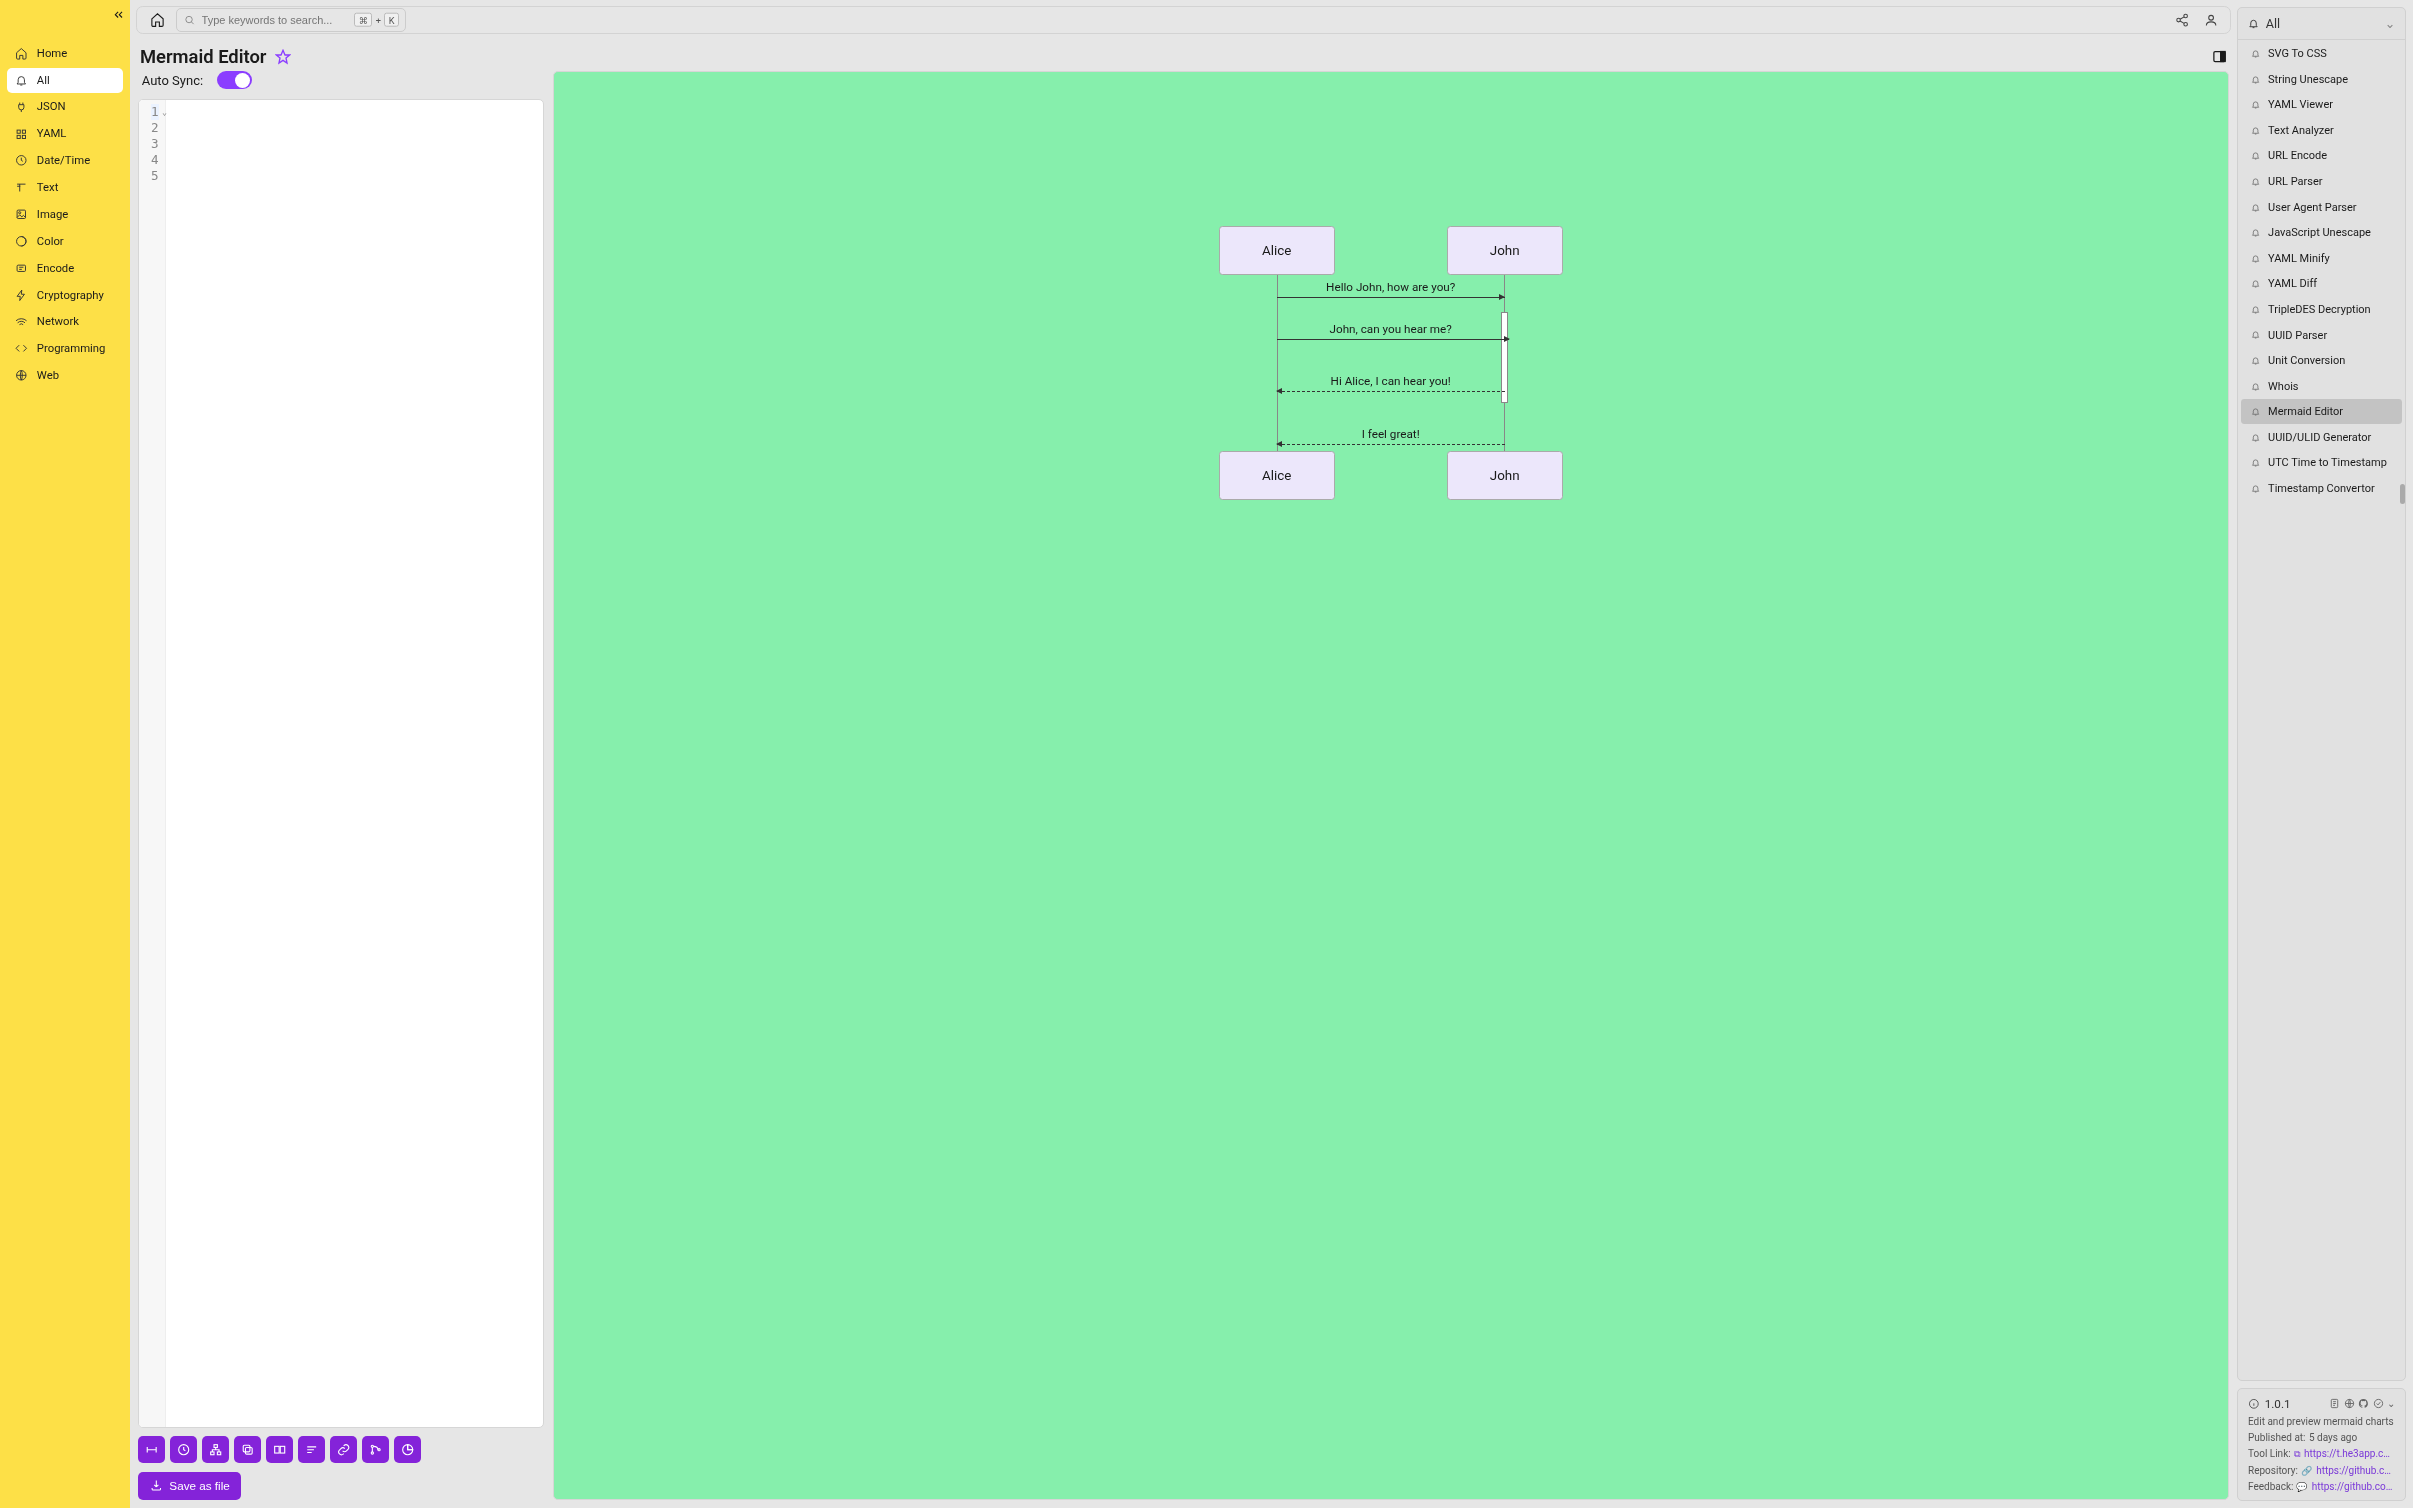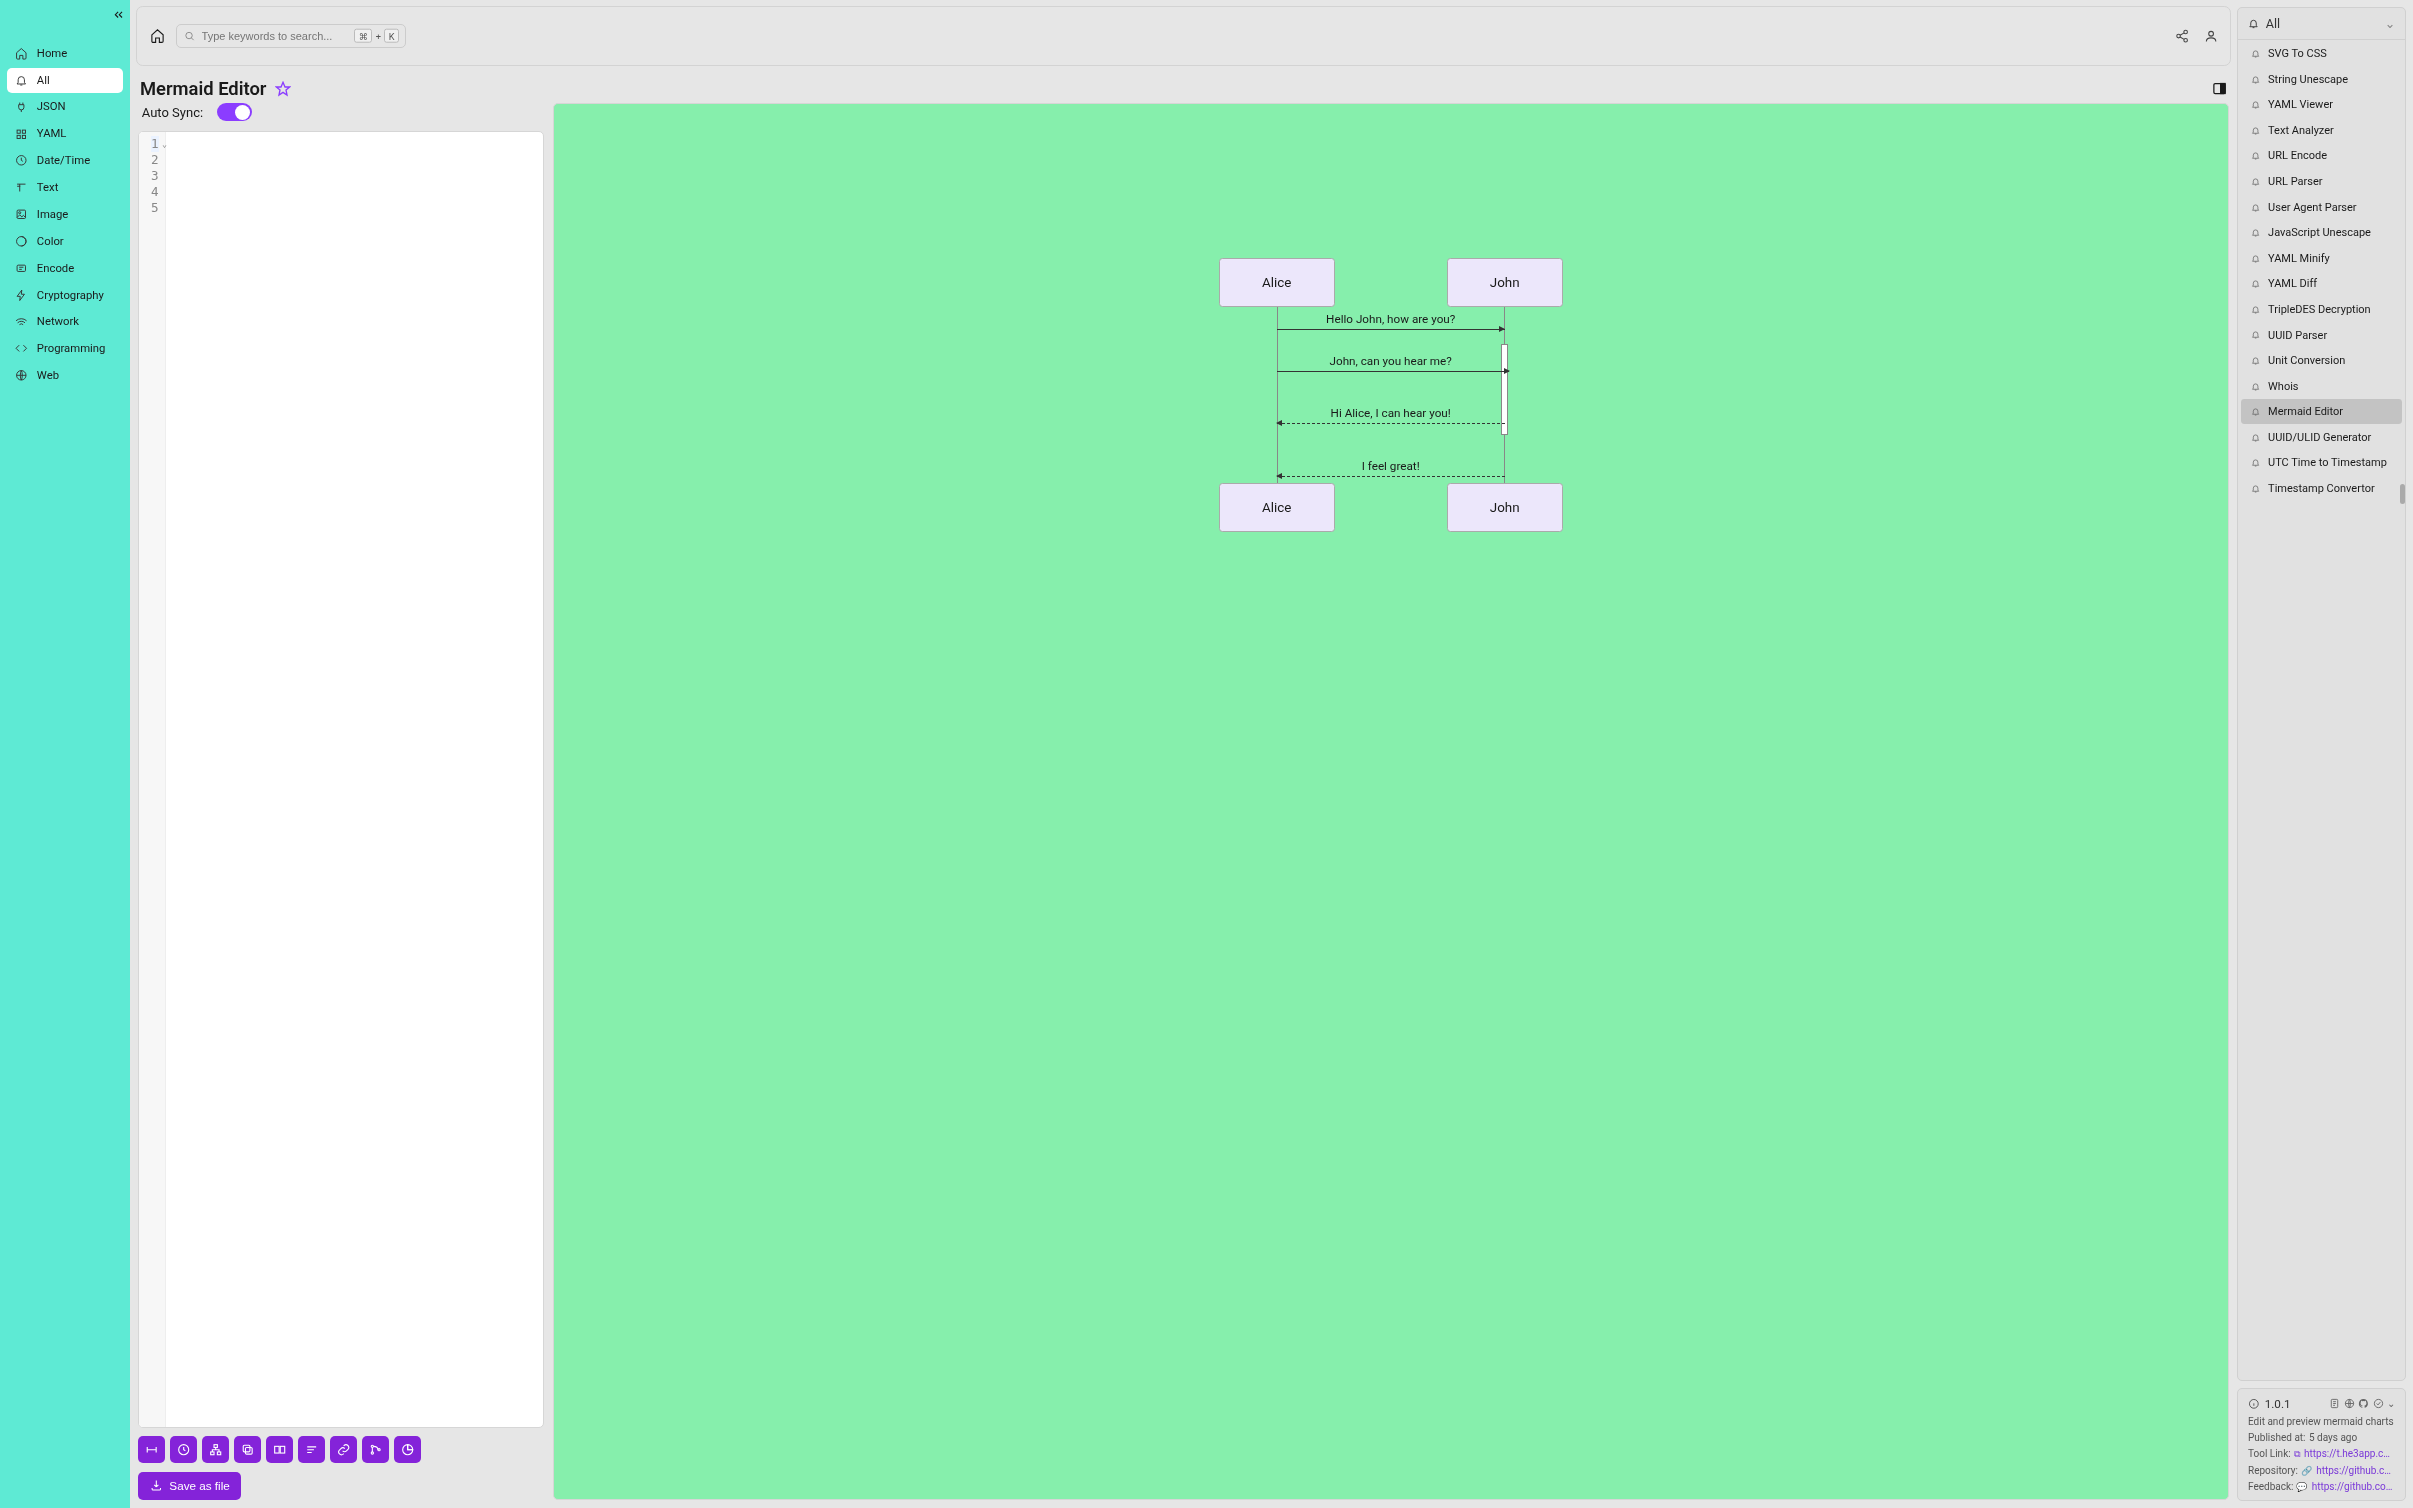--- a/index.html
+++ b/index.html
@@ -1,31 +1,31 @@
 <!DOCTYPE html>
 <html style="font-size:13.4px"><head>
 <meta charset="utf-8">
 <style>
 * { box-sizing: border-box; margin: 0; padding: 0; }
 body { font-family: -apple-system, BlinkMacSystemFont, "Segoe UI", Roboto, sans-serif; background: #e6e6e6; color: #1a1a1a; font-size: 11.7px; overflow: hidden; }
 .app { display: flex; height: 100vh; width: 100vw; }
 
 
-.sidebar-left { width: 130px; background: #5eead4; padding: 6.7px; position: relative; }
+.sidebar-left { width: 130px; background: #fde047; padding: 6.7px; position: relative; }
 .collapse-btn { position: absolute; top: 8.4px; right: 5px; cursor: pointer; font-size: 13.4px; }
 .sidebar-nav { margin-top: 34px; display: flex; flex-direction: column; gap: 1.7px; }
 .nav-item { display: flex; align-items: center; gap: 8.4px; padding: 5.9px 8.4px; border-radius: 5px; cursor: pointer; font-size: 11.3px; }
 .nav-item.active { background: #fff; }
 .nav-icon { width: 13.4px; height: 13.4px; display: inline-flex; align-items: center; justify-content: center; color: #333; }
 
 
 .main { flex: 1; display: flex; flex-direction: column; min-width: 0; }
 
 
-.topbar { height: 60px; background: #e6e6e6; display: flex; align-items: center; padding: 0 11.7px; gap: 10px; border-radius: 6.7px; margin: 5.9px; border: 0.8px solid #d3d3d3; }
+.topbar { height: 28px; background: #e6e6e6; display: flex; align-items: center; padding: 0 11.7px; gap: 10px; border-radius: 6.7px; margin: 5.9px; border: 0.8px solid #d3d3d3; }
 .home-btn { width: 17px; height: 17px; cursor: pointer; display:flex; align-items:center; justify-content:center; }
 .search-wrap { position: relative; width: 230px; }
 .search-wrap .s-icon { position: absolute; left: 8.4px; top: 50%; transform: translateY(-50%); color: #888; }
 .search-input { width: 100%; padding: 5px 8.4px 5px 25px; border: 0.8px solid #ccc; border-radius: 5px; background: #e6e6e6; font-size: 11px; }
 .search-kbd { position: absolute; right: 6.7px; top: 50%; transform: translateY(-50%); display:flex; gap:3.4px; align-items:center; font-size:9.2px; color:#555;}
 .kbd { border:0.8px solid #bbb; border-radius:2.5px; padding:0.8px 3.4px; background:#f0f0f0; font-size:9.2px;}
 .topbar-right { margin-left: auto; display:flex; gap:15px; }
 .topbar-right .icon-btn { cursor:pointer; color:#444; }
 
 

